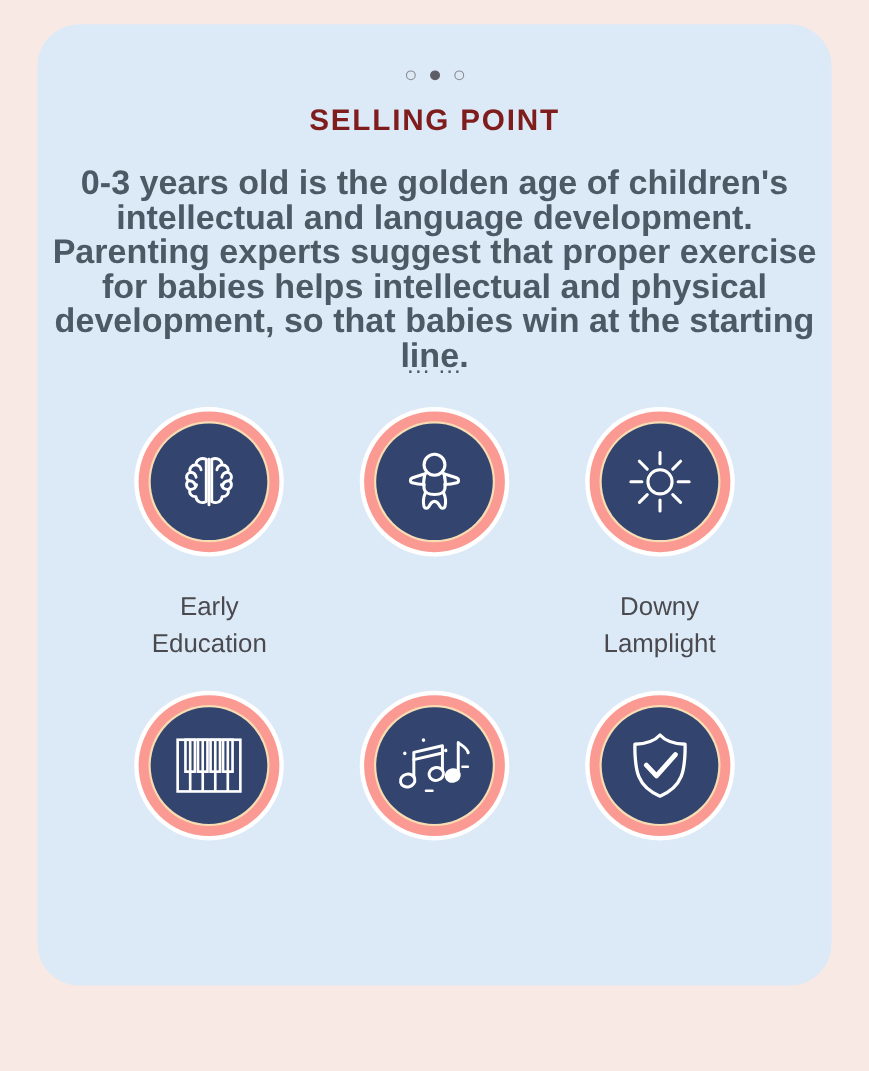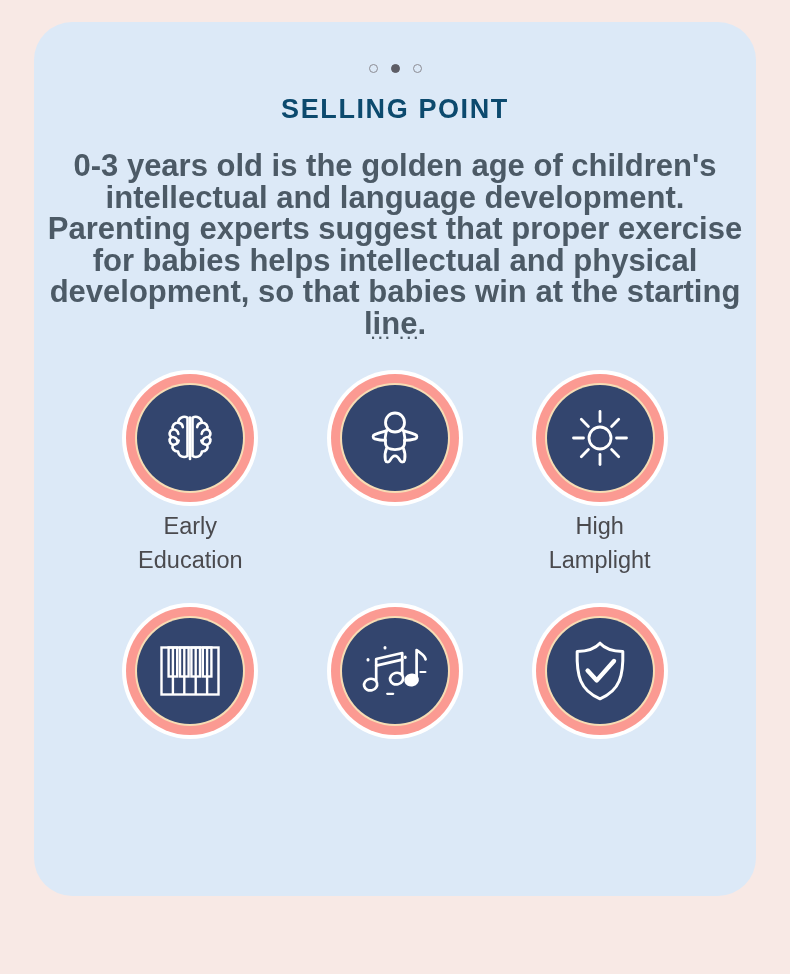--- a/index.html
+++ b/index.html
@@ -59,21 +59,21 @@
   
   .heading {
     position: absolute;
     top: 72px;
     left: 0;
     width: 722px;
     text-align: center;
     font-size: 27px;
     font-weight: bold;
     letter-spacing: 1.6px;
-    color: #0c4a6e;
+    color: #7f1d1d;
   }
 
   
   .body-copy {
     position: absolute;
     top: 128px;
     left: 0;
     width: 722px;
     text-align: center;
     font-size: 31px;
@@ -150,21 +150,21 @@
     display: flex;
     align-items: center;
     justify-content: center;
   }
   .badge svg {
     position: relative;
     display: block;
   }
 
   .cell-label {
-    margin-top: 3px;
+    margin-top: 28px;
     text-align: center;
     font-size: 23.5px;
     line-height: 34px;
     color: #4a4a4e;
     white-space: pre-line;
   }
 </style>
 </head>
 <body>
 
@@ -274,21 +274,21 @@
                 <path d="M5.5 32 L15.5 32"></path>
                 <path d="M48.5 32 L58.5 32"></path>
                 <path d="M13.3 13.3 L20.4 20.4"></path>
                 <path d="M43.6 43.6 L50.7 50.7"></path>
                 <path d="M50.7 13.3 L43.6 20.4"></path>
                 <path d="M20.4 43.6 L13.3 50.7"></path>
               </g>
             </svg>
           </span>
         </div>
-        <div class="cell-label">High
+        <div class="cell-label">Downy
 Lamplight</div>
       </div>
 
       <div class="cell">
         <div class="badge">
           <span class="ring"></span>
           <span class="cream"></span>
           <span class="core">
             <svg width="62" height="52" viewBox="0 0 62 52">
               <g fill="none" stroke="#ffffff" stroke-width="2.4" stroke-linejoin="miter">

